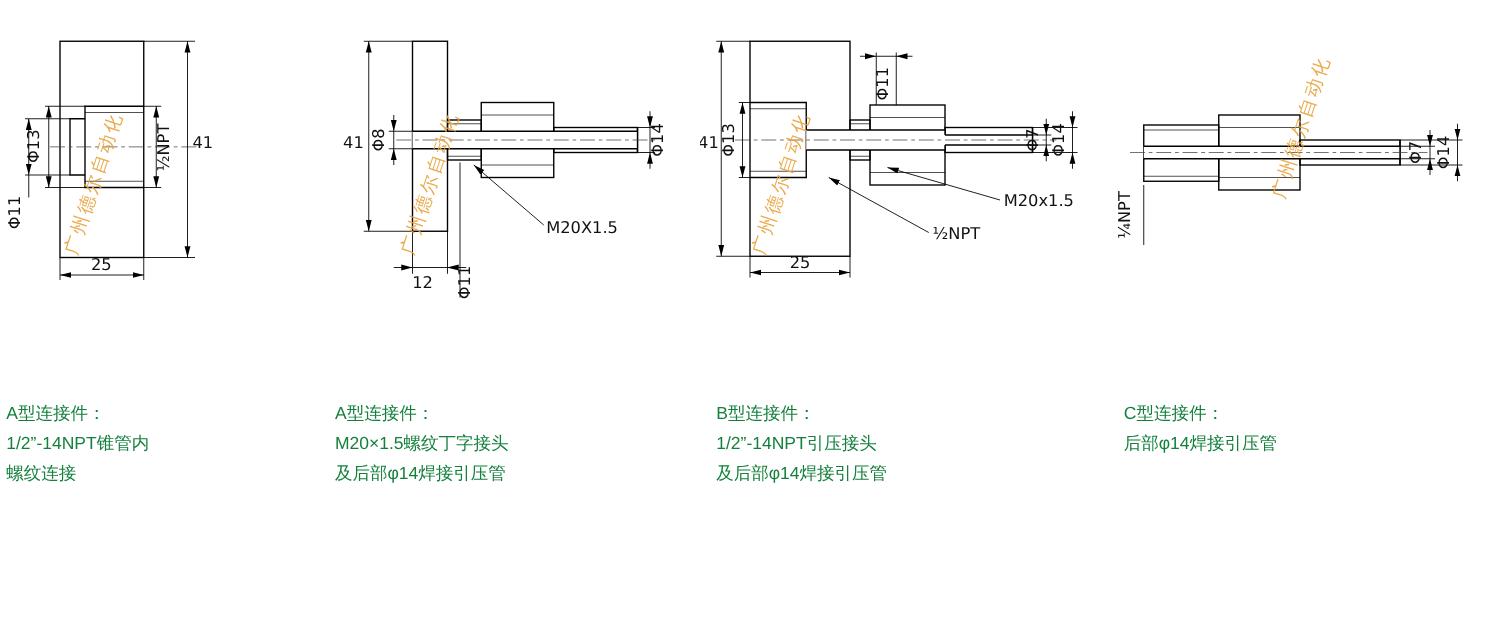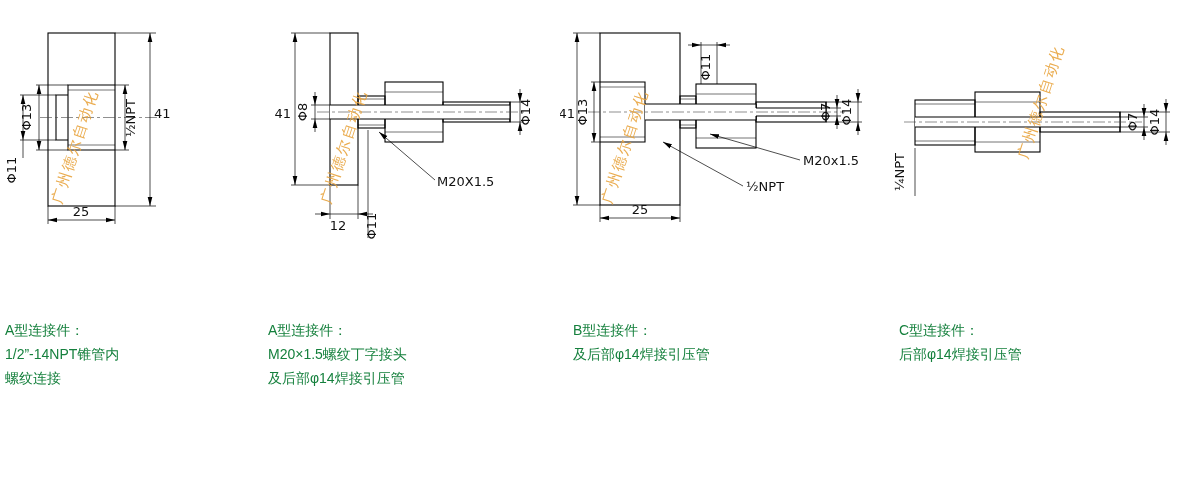--- a/index.html
+++ b/index.html
@@ -269,20 +269,21 @@
     <div>1/2”-14NPT锥管内</div>
     <div>螺纹连接</div>
   </div>
   <div class="caption" style="left:268px">
     <div>A型连接件：</div>
     <div>M20×1.5螺纹丁字接头</div>
     <div>及后部φ14焊接引压管</div>
   </div>
   <div class="caption" style="left:573px">
     <div>B型连接件：</div>
+    <div>1/2”-14NPT引压接头</div>
     <div>及后部φ14焊接引压管</div>
   </div>
   <div class="caption" style="left:899px">
     <div>C型连接件：</div>
     <div>后部φ14焊接引压管</div>
   </div>
 
   <div class="wm" style="left: 12px; top: 132px; color: rgb(232, 163, 60);">广州德尔自动化</div>
   <div class="wm" style="left: 281px; top: 132px; color: rgb(232, 163, 60);">广州德尔自动化</div>
   <div class="wm" style="left: 562px; top: 132px; color: rgb(232, 163, 60);">广州德尔自动化</div>

